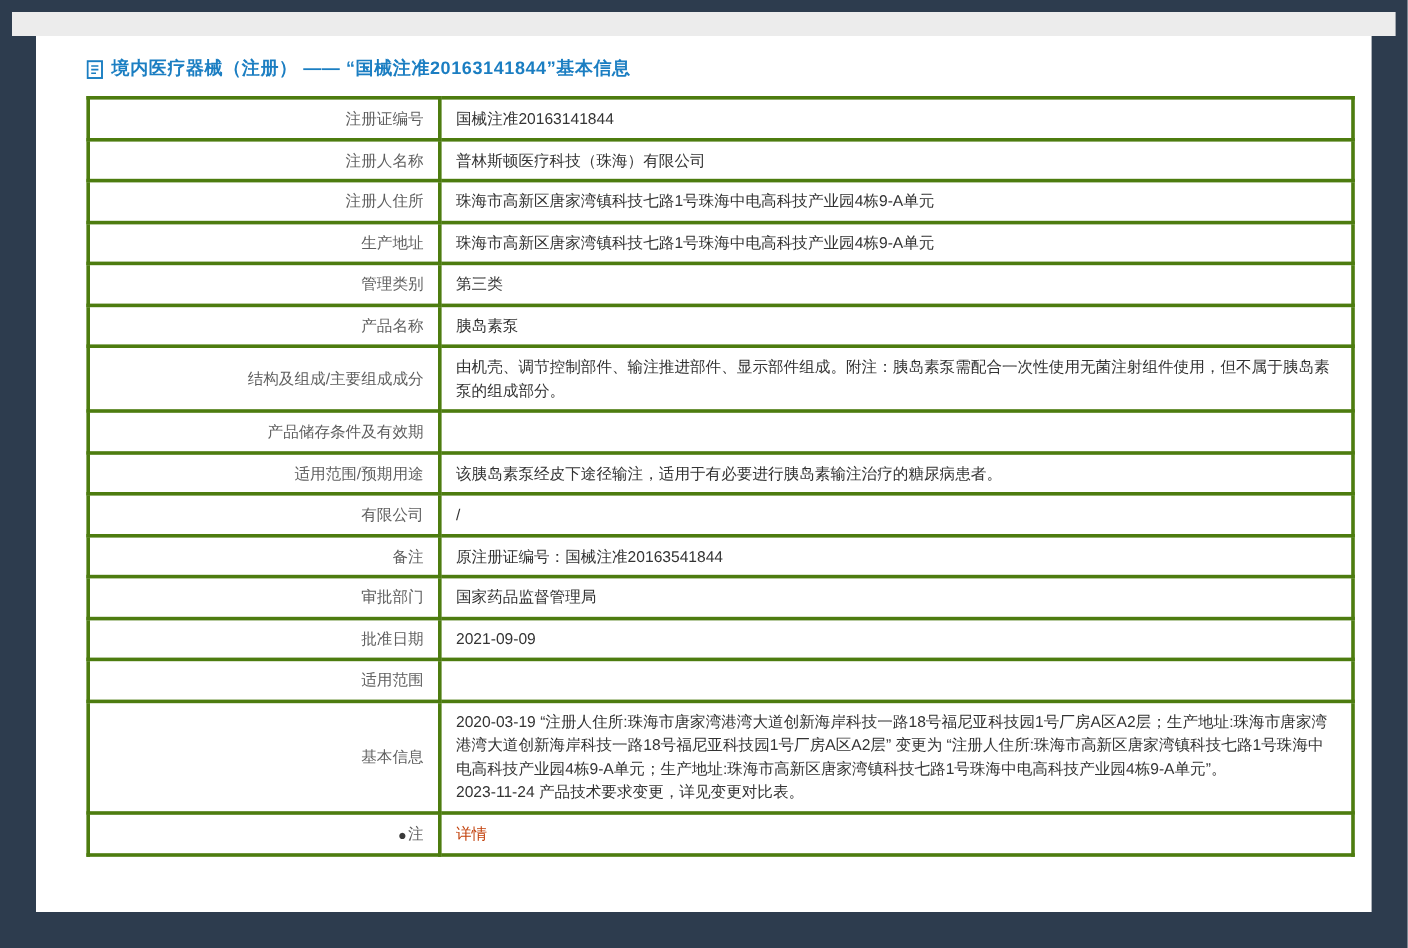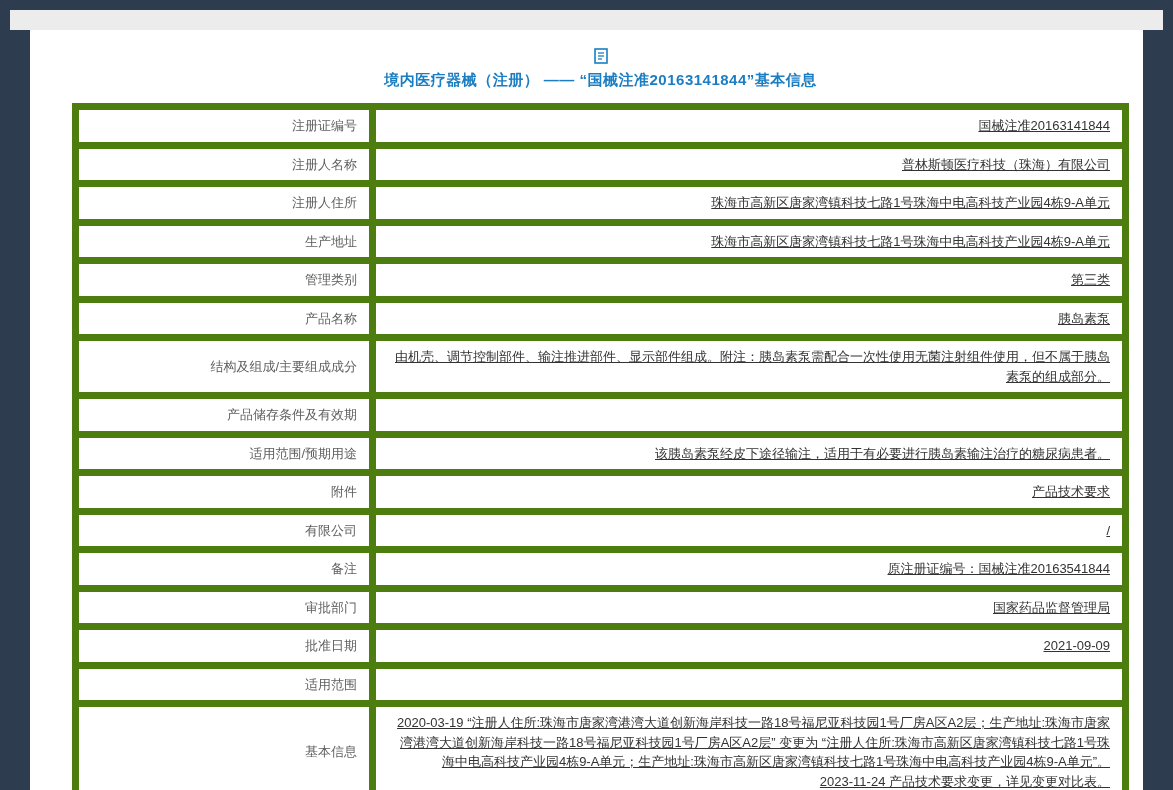--- a/index.html
+++ b/index.html
@@ -28,50 +28,48 @@
   }
   .page-title {
     display: flex;
     align-items: center;
     gap: 7px;
     color: #1b7ec2;
     font-size: 15px;
     font-weight: bold;
     margin-bottom: 13px;
     letter-spacing: 0.5px;
-    flex-direction: column;
   }
   .doc-icon {
     display: inline-flex;
     align-items: center;
   }
   table.info-table {
     border-collapse: collapse;
     width: 100%;
     table-layout: fixed;
   }
   table.info-table td {
-    border: 7px solid #4d7c0f;
+    border: 3px solid #4d7c0f;
     font-size: 13px;
     padding: 6px 12px;
     line-height: 1.5;
     vertical-align: middle;
     word-break: break-all;
   }
   td.label-cell {
     width: 266px;
     text-align: right;
     color: #5f5f5f;
     height: 18px;
   }
   td.value-cell {
-    text-align: right;
+    text-align: left;
     color: #333333;
     white-space: pre-line;
-    text-decoration: underline;
   }
   td.value-cell a {
     color: #c2410c;
     text-decoration: none;
     cursor: pointer;
   }
   .note-bullet {
     display: inline-block;
     color: #3a3a3a;
     font-size: 12px;
@@ -129,24 +127,20 @@
         </tr>
         <tr>
           <td class="label-cell">产品储存条件及有效期</td>
           <td class="value-cell"></td>
         </tr>
         <tr>
           <td class="label-cell">适用范围/预期用途</td>
           <td class="value-cell">该胰岛素泵经皮下途径输注，适用于有必要进行胰岛素输注治疗的糖尿病患者。</td>
         </tr>
         <tr>
-          <td class="label-cell">附件</td>
-          <td class="value-cell">产品技术要求</td>
-        </tr>
-        <tr>
           <td class="label-cell">有限公司</td>
           <td class="value-cell">/</td>
         </tr>
         <tr>
           <td class="label-cell">备注</td>
           <td class="value-cell">原注册证编号：国械注准20163541844</td>
         </tr>
         <tr>
           <td class="label-cell">审批部门</td>
           <td class="value-cell">国家药品监督管理局</td>

